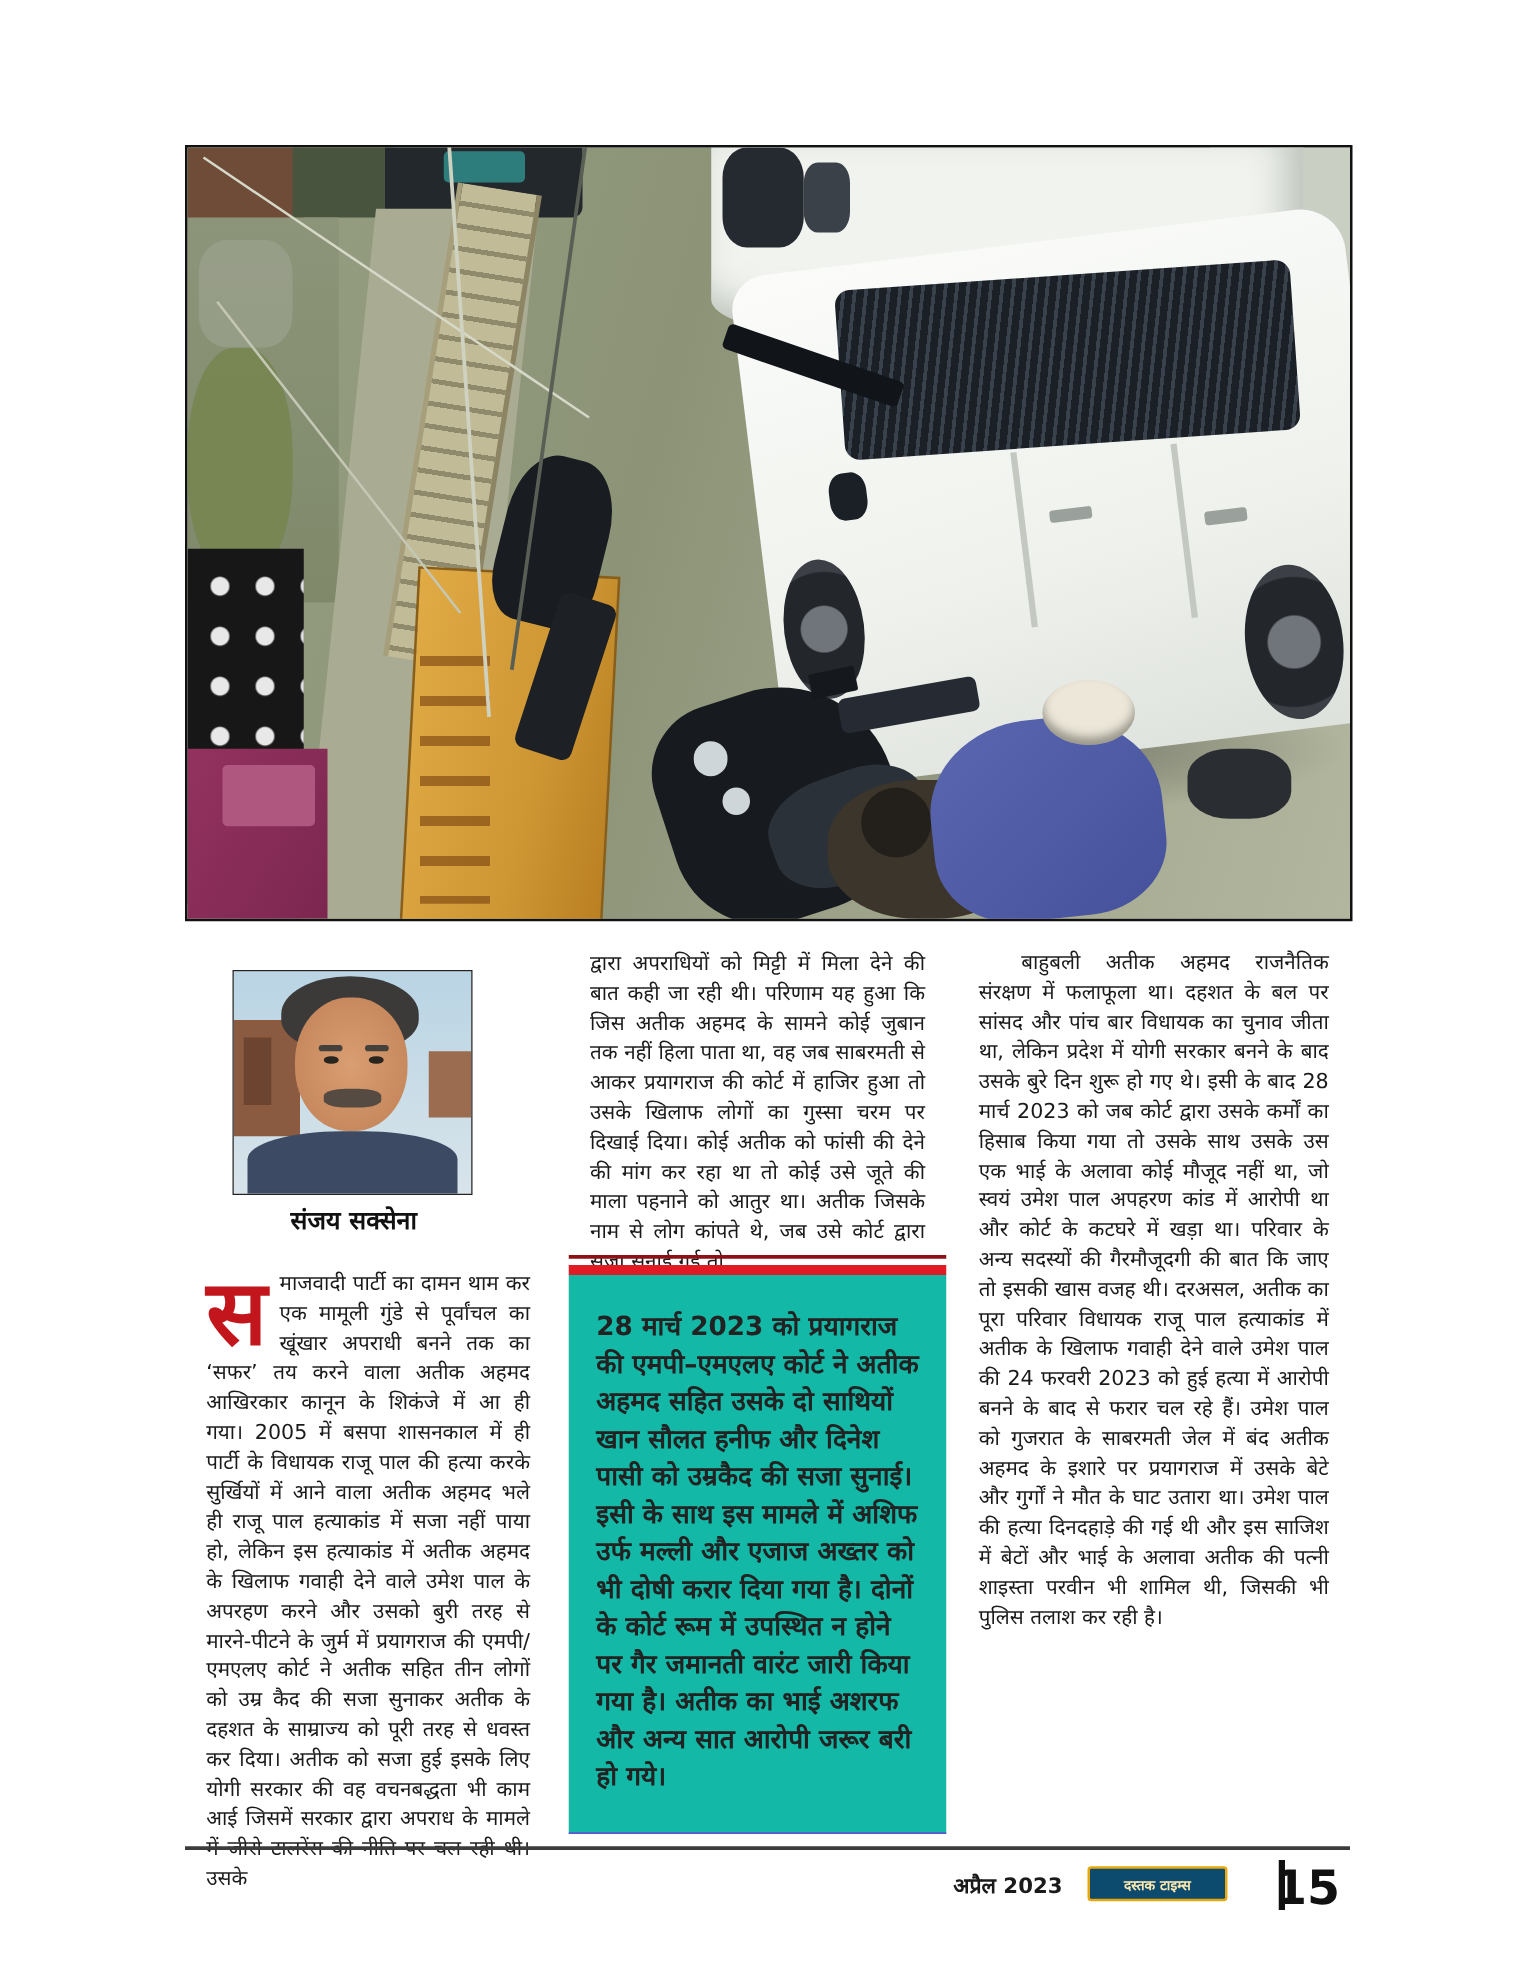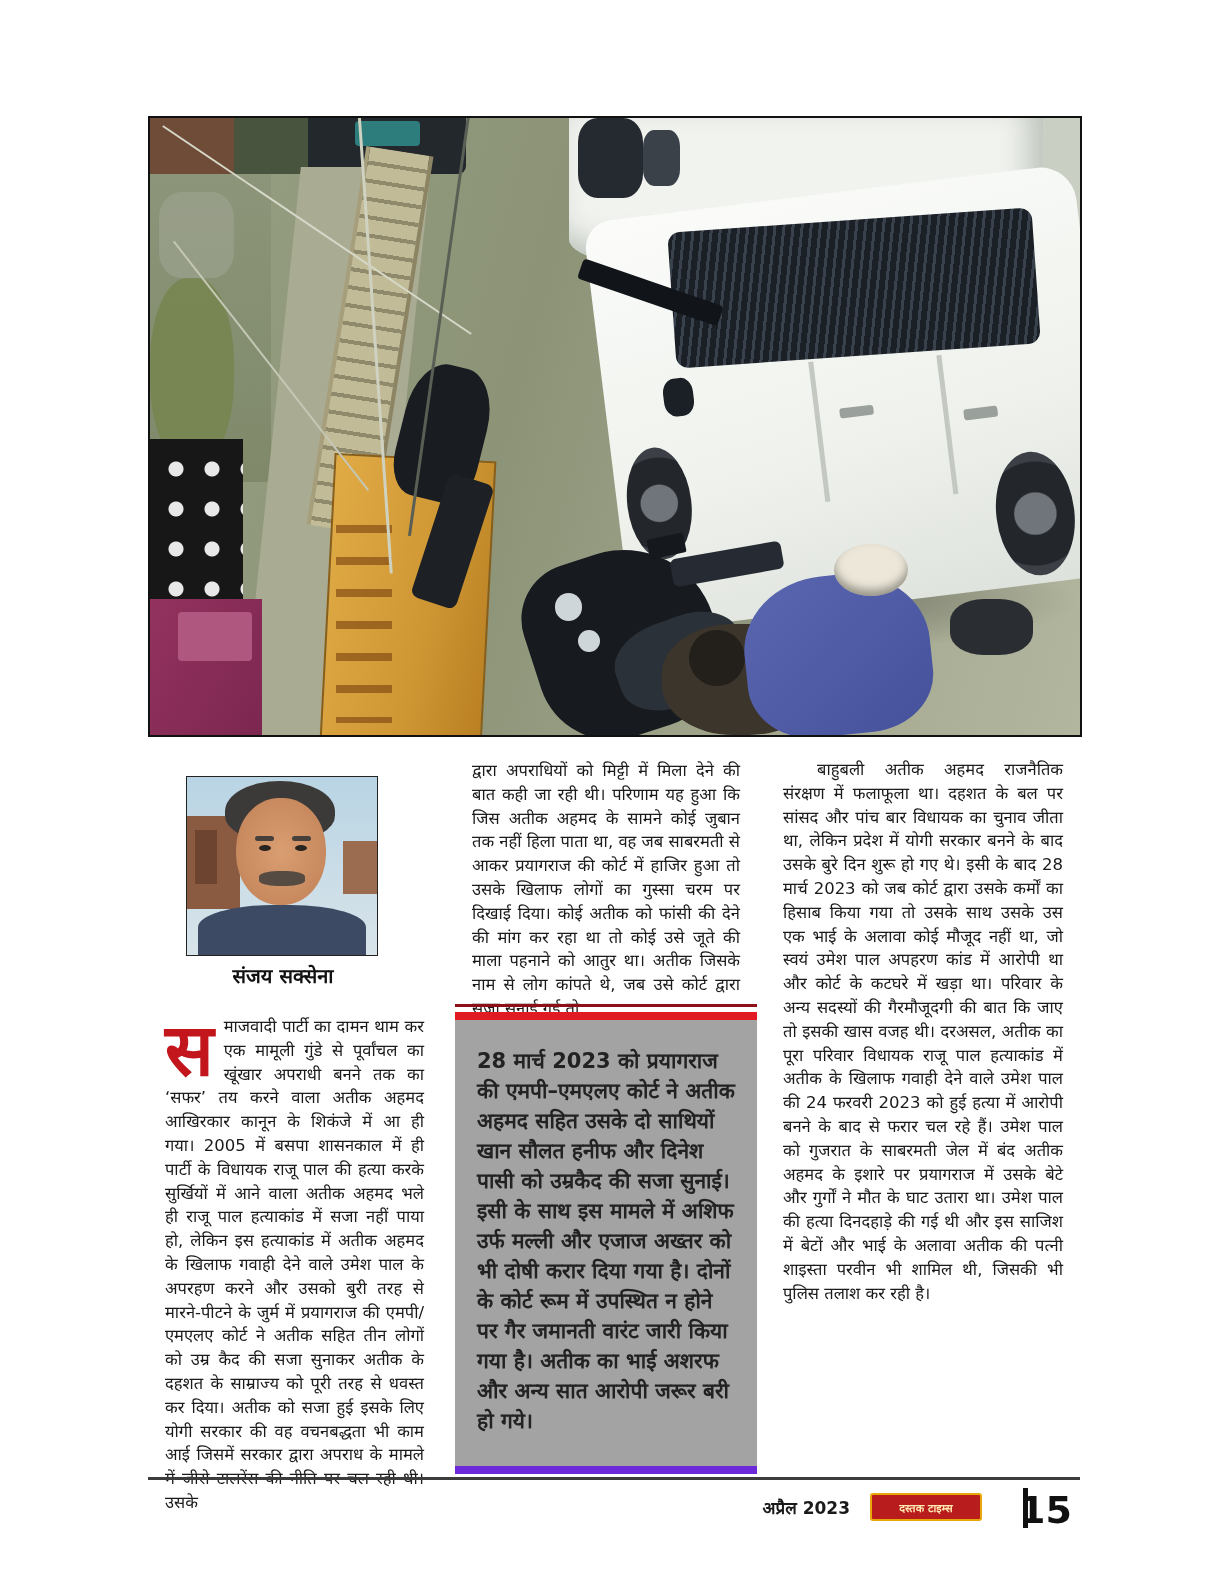--- a/index.html
+++ b/index.html
@@ -107,28 +107,28 @@
   .col3{left:767px;top:742px;width:312px;height:700px;}
   .dropcap{float:left;color:#c3161c;font-size:72px;line-height:62px;font-weight:bold;
            padding:4px 10px 0 0;font-family:"DejaVu Serif","Liberation Serif",serif;}
   .para-indent{text-indent:34px;margin:16px;}
   .para{margin:17px;}
 
   
   .hbox{position:absolute;left:455px;top:1004px;width:302px;}
   .hbox-rule-thin{height:3px;background:#8e1016;margin-bottom:5px;}
   .hbox-rule-thick{height:8px;background:#e01b24;}
-  .hbox-body{background:#a3a3a3;border-bottom:8px solid #6d28d9;padding:26px 18px 30px 22px;
+  .hbox-body{background:#14b8a6;border-bottom:1px solid #6d28d9;padding:26px 18px 30px 22px;
              font-size:21px;line-height:30px;font-weight:bold;color:#222;text-align:left;}
 
   
   .footer-rule{position:absolute;left:148px;top:1477px;width:932px;height:3px;background:#3c3c3c;}
   .footer{position:absolute;left:148px;top:1488px;width:932px;height:40px;}
   .footer-date{position:absolute;right:230px;top:8px;font-size:17px;font-weight:bold;color:#1a1a1a;}
-  .footer-logo{position:absolute;right:98px;top:5px;width:108px;height:24px;background:#b91c1c;
+  .footer-logo{position:absolute;right:98px;top:5px;width:108px;height:24px;background:#0c4a6e;
                border:2px solid #e8a80c;border-radius:3px;color:#ffe9b0;font-size:11px;font-weight:bold;
                display:flex;align-items:center;justify-content:center;white-space:nowrap;overflow:hidden;}
   .footer-bar{position:absolute;right:52px;top:0;width:5px;height:40px;background:#111;}
   .footer-page{position:absolute;right:8px;top:0;font-size:38px;font-weight:bold;color:#111;}
 </style>
 </head>
 <body>
 
 <div class="page">
 

